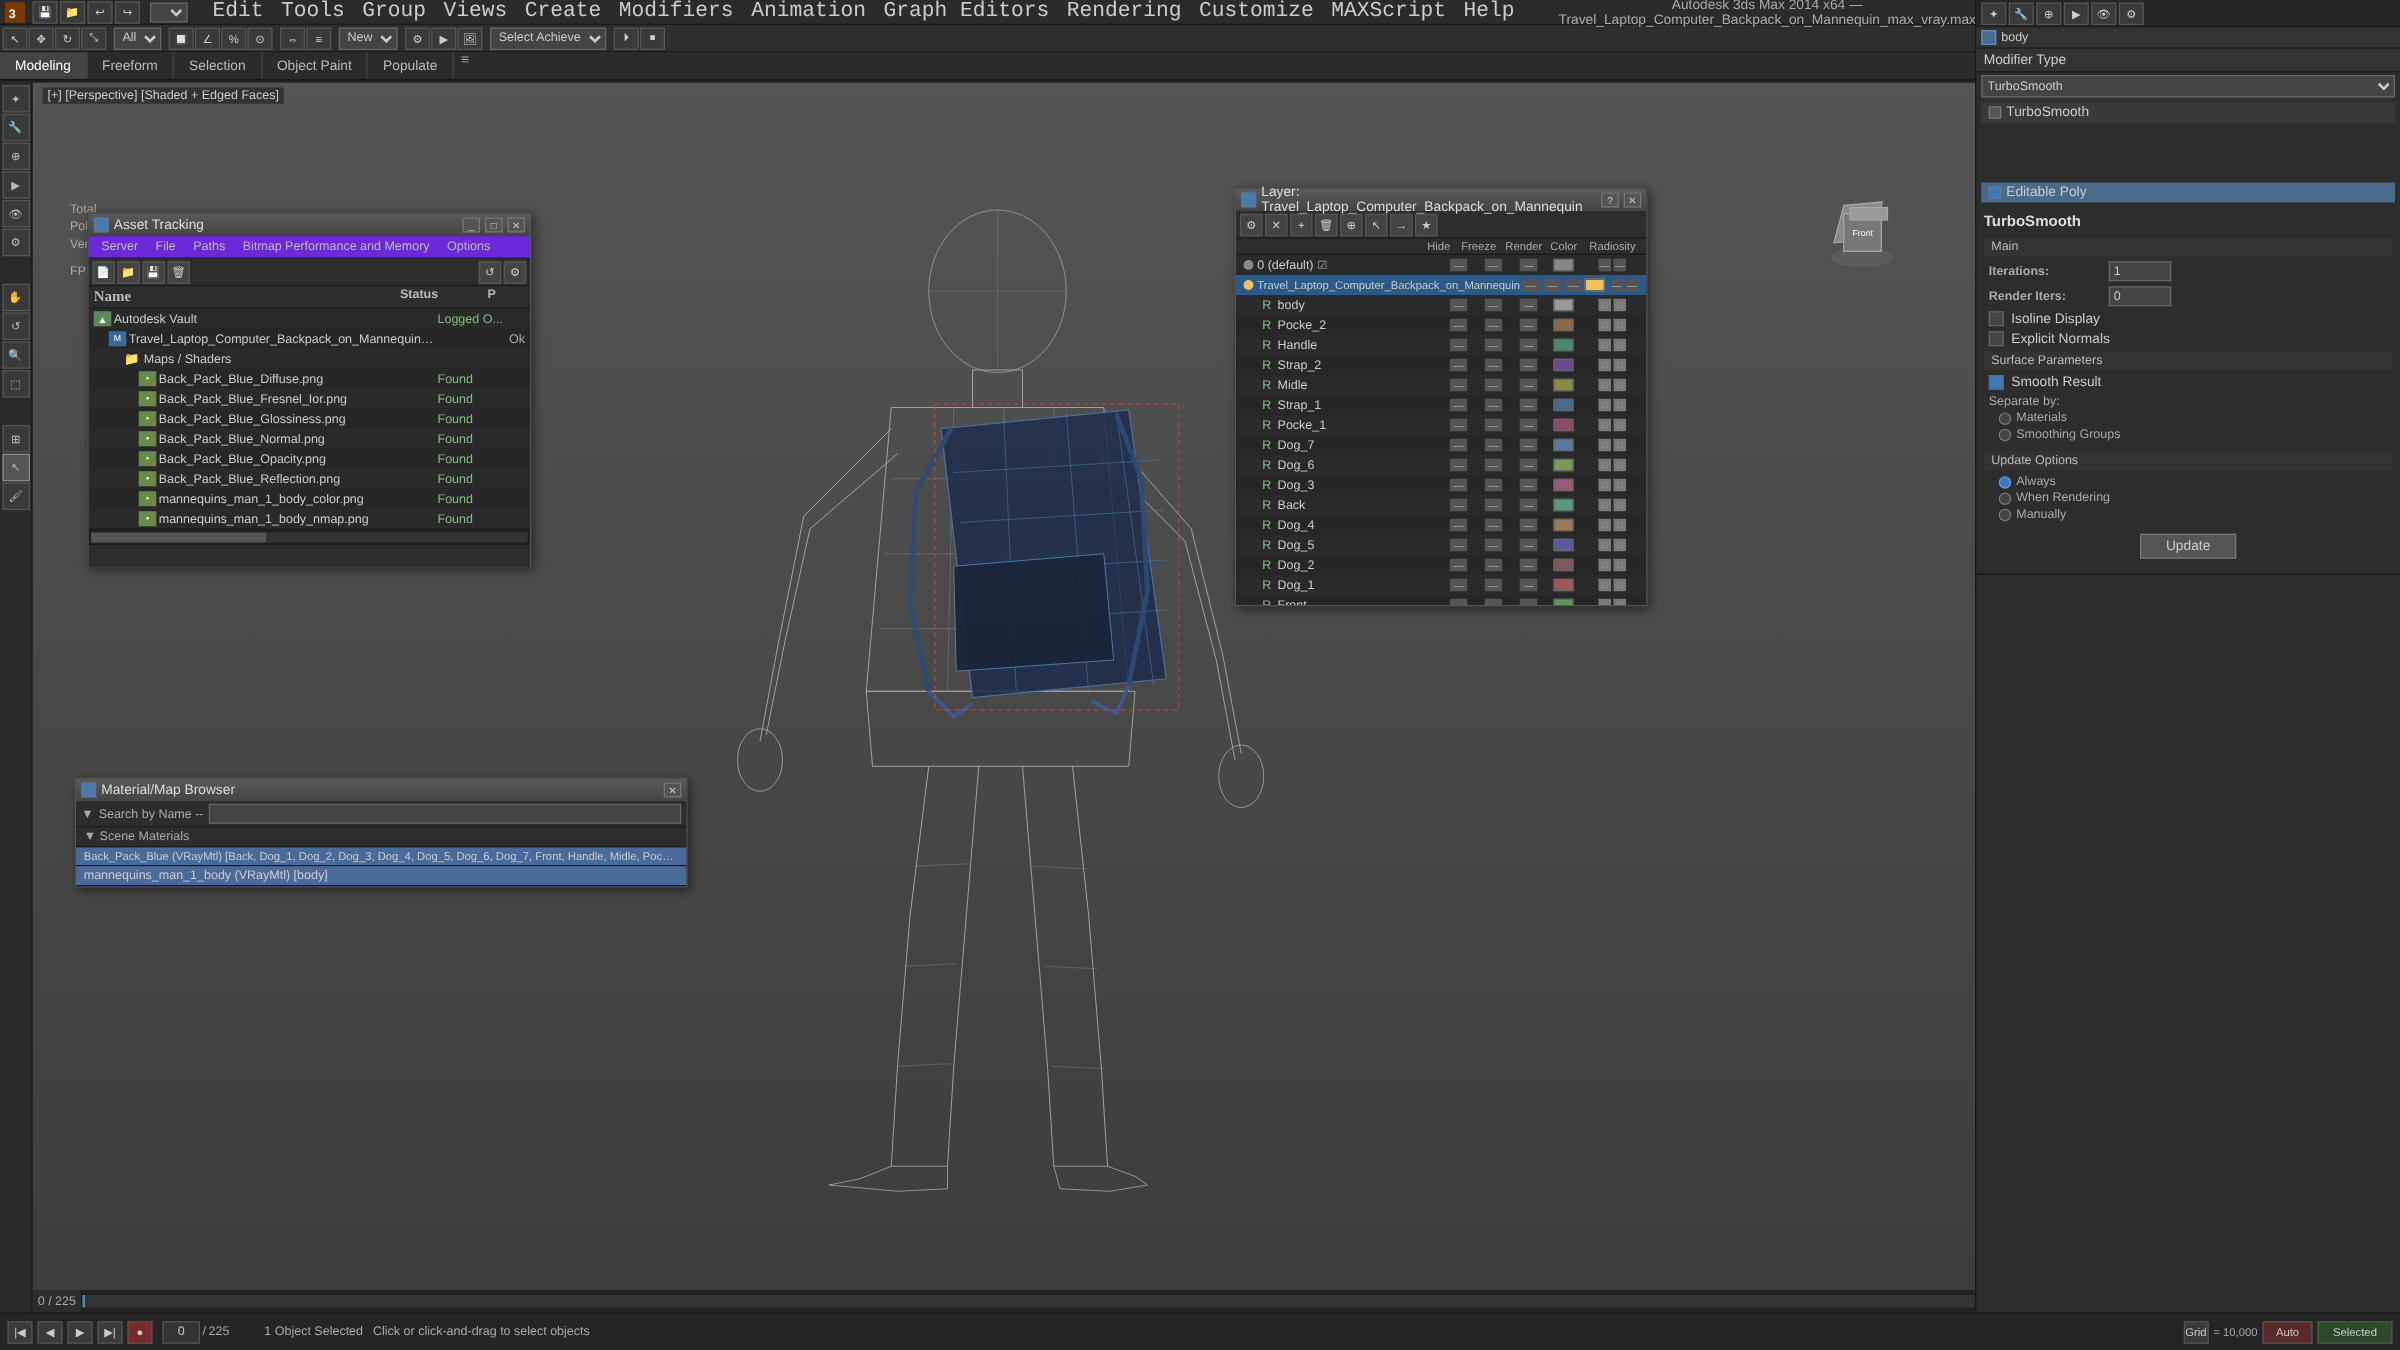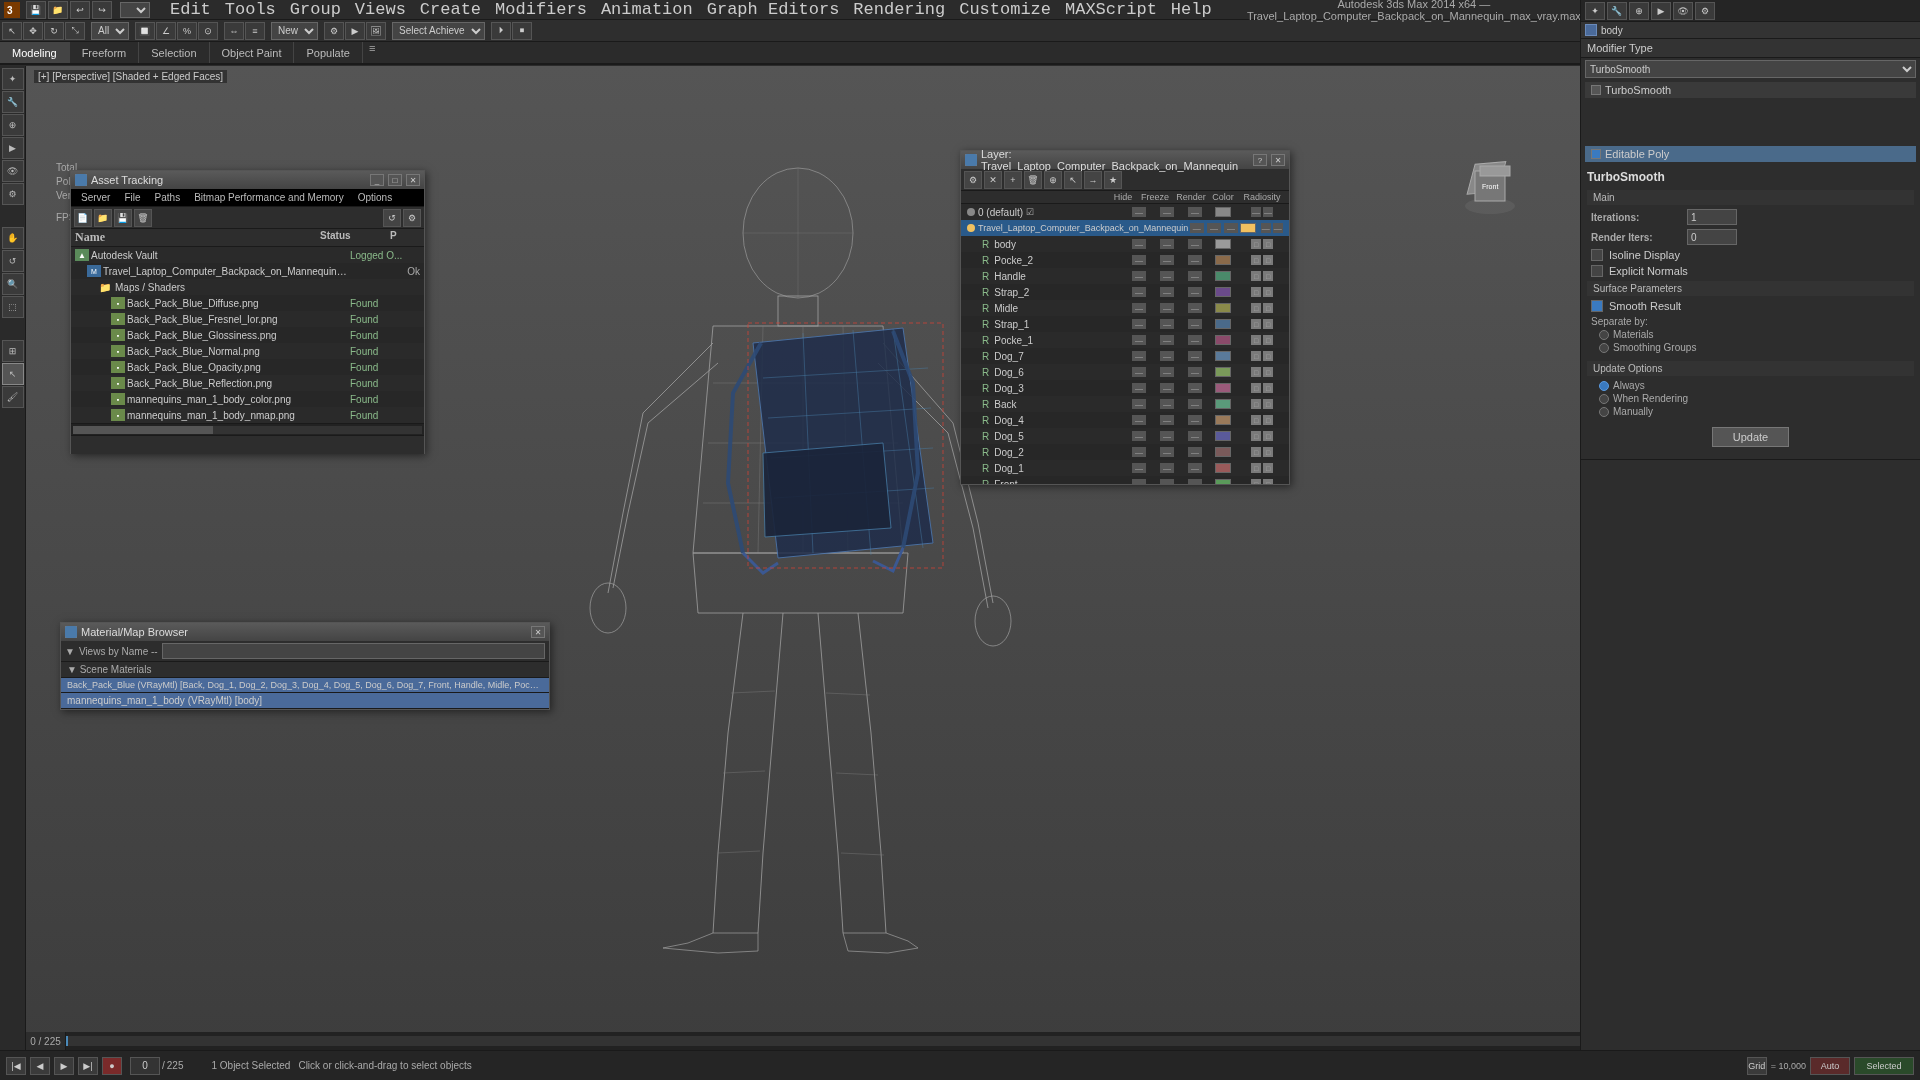--- a/index.html
+++ b/index.html
@@ -300,21 +300,21 @@
     .window-ctrl {
       width: 14px; height: 12px;
       background: #555;
       border: 1px solid #777;
       display: flex; align-items: center; justify-content: center;
       font-size: 8px; color: #ccc;
       cursor: pointer;
     }
     .window-menu-bar {
       height: 18px;
-      background: #000000;
+      background: #6d28d9;
       display: flex;
       align-items: center;
       padding: 0 4px;
       gap: 2px;
       border-bottom: 1px solid #1a1a1a;
     }
     .win-menu-item {
       font-size: 10px;
       color: #bbb;
       padding: 0 6px;
@@ -423,21 +423,21 @@
     }
     .asset-path-bar {
       height: 18px;
       background: #2d2d2d;
       border-top: 1px solid #1a1a1a;
     }
 
     
     .layers-window {
       position: absolute;
-      left: 960px; top: 150px;
+      left: 988px; top: 150px;
       width: 330px;
       background: #333;
       border: 1px solid #555;
       box-shadow: 2px 2px 8px rgba(0,0,0,0.5);
       z-index: 100;
     }
     .layers-toolbar {
       height: 22px;
       background: #2d2d2d;
       display: flex;
@@ -1562,21 +1562,21 @@
       <svg width="12" height="12">
           <rect width="12" height="12" fill="#4a7aaa" rx="2"></rect>
         </svg>
     </div>
     <span class="window-title-text">Material/Map Browser</span>
     <div class="window-ctrl">✕</div>
   </div>
 
   <div class="mat-search-row">
     <span class="mat-search-label">▼</span>
-    <span class="mat-search-label">Views by Name --</span>
+    <span class="mat-search-label">Search by Name --</span>
     <input class="mat-search-input" type="text" placeholder="" style="">
   </div>
 
   <div class="mat-section-label">
     <span>▼ </span>
     <span>Scene Materials</span>
   </div>
 
   <div class="mat-item selected mat-item-red" style="font-size:9px; white-space:nowrap; overflow:hidden; text-overflow:ellipsis;">Back_Pack_Blue (VRayMtl) [Back, Dog_1, Dog_2, Dog_3, Dog_4, Dog_5, Dog_6, Dog_7, Front, Handle, Midle, Pocke_1, Pocke_2, Strap_1, Strap_2]</div>
   <div class="mat-item selected mat-item-red">mannequins_man_1_body (VRayMtl) [body]</div>

